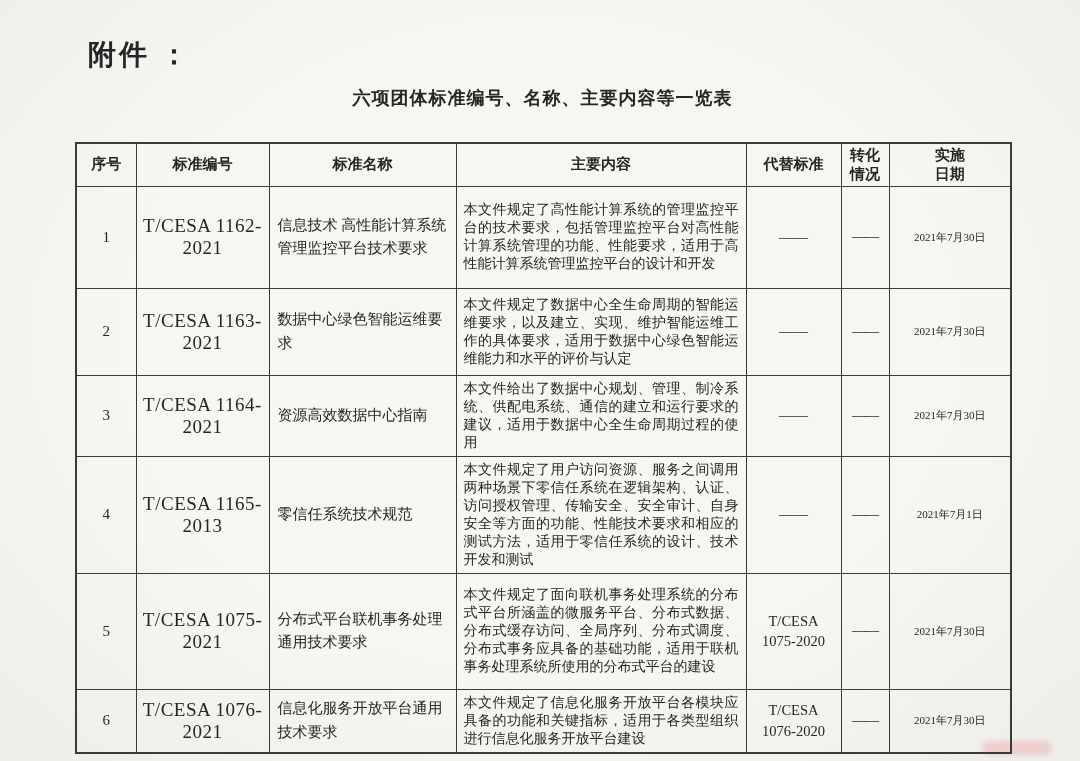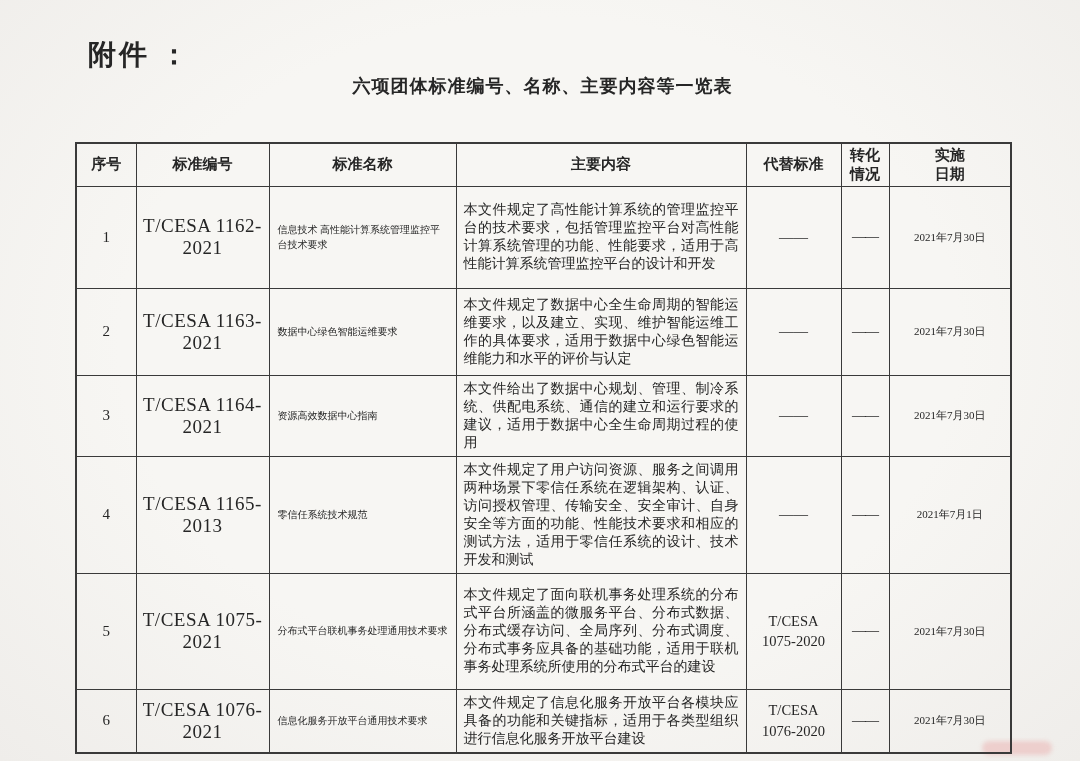--- a/index.html
+++ b/index.html
@@ -30,21 +30,21 @@
     position: absolute;
     left: 88px;
     top: 36px;
     font-size: 28px;
     font-weight: 600;
     letter-spacing: 3px;
   }
   .doc-title {
     position: absolute;
     left: 75px;
-    top: 74px;
+    top: 86px;
     width: 935px;
     text-align: center;
     font-size: 18px;
     font-weight: 700;
     letter-spacing: 1px;
   }
   table.standards {
     position: absolute;
     left: 75px;
     top: 118px;
@@ -94,21 +94,21 @@
     font-size: 15px;
   }
   td.c-code {
     text-align: center;
     font-size: 19px;
     letter-spacing: 0.5px;
     padding: 0 2px;
   }
   td.c-name {
     text-align: left;
-    font-size: 10px;
+    font-size: 15px;
     line-height: 1.55;
     padding: 4px 8px;
   }
   td.c-content {
     text-align: justify;
     font-size: 14px;
     line-height: 18px;
     padding: 4px 7px;
   }
   td.c-replaced {

